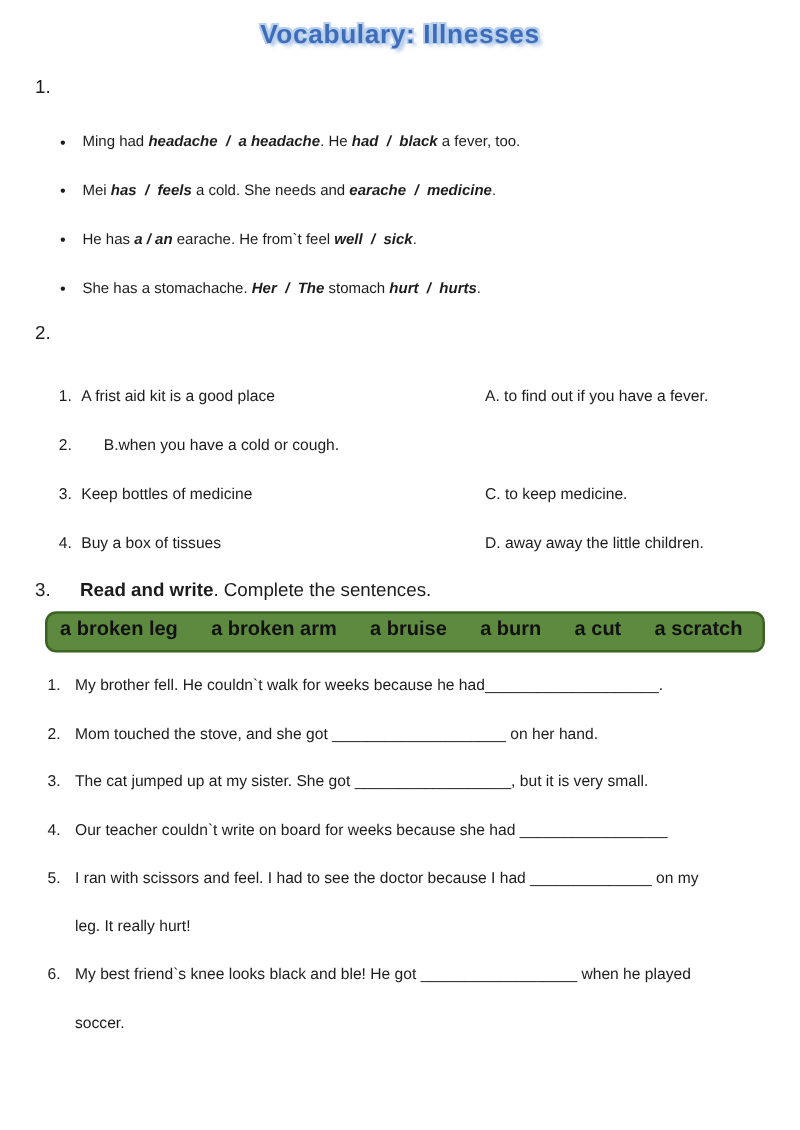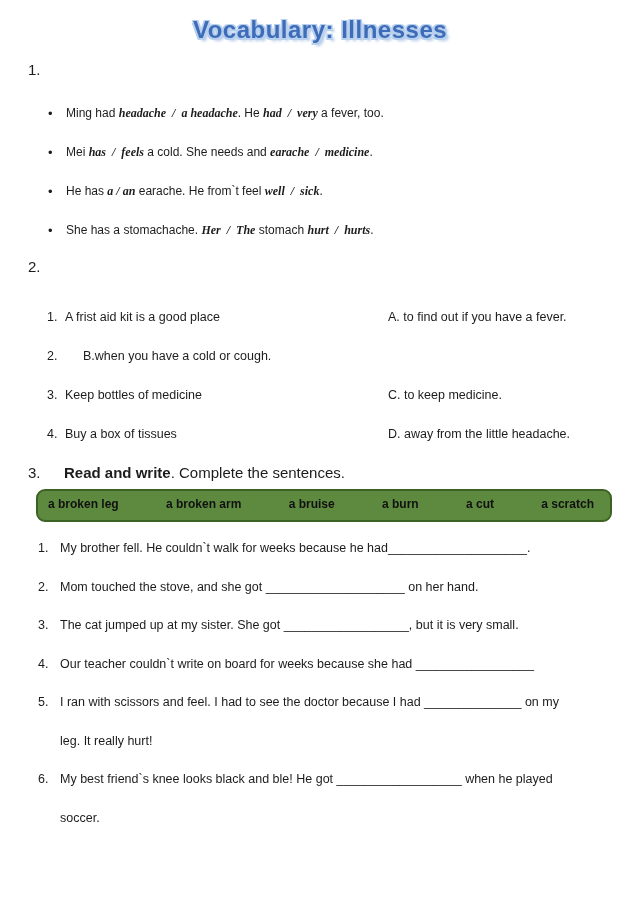--- a/index.html
+++ b/index.html
@@ -2,26 +2,26 @@
 <html><head>
 <meta charset="utf-8">
 <style>
   html,body{margin:0;padding:0;background:#ffffff;}
   .page{
     position:relative;width:640px;height:904px;background:#ffffff;overflow:hidden;
     font-family:"Liberation Sans",sans-serif;color:#1c1c1c;
   }
   .abs{position:absolute;left:0;right:0;}
   .b{font-weight:bold;}
-  .i{font-style:italic;font-family:Liberation Serif, serif;}
+  .i{font-style:italic;}
 
   
   .title{
     position:absolute;top:16px;left:0;right:0;text-align:center;
-    font-size:24px;font-weight:bold;color:#3e6cb8;letter-spacing:.5px;
+    font-size:21px;font-weight:bold;color:#3e6cb8;letter-spacing:.5px;
     text-shadow:
       1.5px 1.5px 0 #b7d0ee,
       -1.5px -1.5px 0 #b7d0ee,
       1.5px -1.5px 0 #b7d0ee,
       -1.5px 1.5px 0 #b7d0ee,
       3px 3px 3px rgba(130,165,215,.65);
   }
 
   
   .sec-header{display:flex;align-items:baseline;font-size:15px;line-height:20px;}
@@ -37,21 +37,21 @@
   .pair-row{display:flex;line-height:39px;font-size:12.5px;}
   .pair-num{width:18px;padding-left:47px;flex:0 0 auto;}
   .pair-left{width:305px;flex:0 0 auto;}
   .pair-right{flex:1;padding-left:18px;}
 
   
   .word-bank{
     position:absolute;left:36px;width:576px;height:33px;top:489px;
     border-radius:9px;display:flex;align-items:center;justify-content:space-between;
     padding:0 16px 4px 10px;box-sizing:border-box;
-    font-size:12px;font-weight:bold;color:#111;
+    font-size:16px;font-weight:bold;color:#111;
   }
 
   
   .item-row{display:flex;line-height:38.5px;font-size:12.5px;}
   .item-num{width:22px;padding-left:38px;flex:0 0 auto;}
   .item-text{flex:1;white-space:pre-wrap;}
 </style>
 </head>
 <body>
 
@@ -59,21 +59,21 @@
 
   <div class="title">Vocabulary: Illnesses</div>
 
   <div class="abs sec-header" style="top:60px;">
     <span class="sec-num">1.</span>
   </div>
 
   <div class="abs" style="top:94px;">
     <div class="bullet-row">
       <span class="dot">•</span>
-      <span class="bullet-text"><span>Ming had </span><span class="b i">headache</span><span class="b i">  /  </span><span class="b i">a headache</span><span>. He </span><span class="b i">had</span><span class="b i">  /  </span><span class="b i">very</span><span> a fever, too.</span></span>
+      <span class="bullet-text"><span>Ming had </span><span class="b i">headache</span><span class="b i">  /  </span><span class="b i">a headache</span><span>. He </span><span class="b i">had</span><span class="b i">  /  </span><span class="b i">black</span><span> a fever, too.</span></span>
     </div>
     <div class="bullet-row">
       <span class="dot">•</span>
       <span class="bullet-text"><span>Mei </span><span class="b i">has</span><span class="b i">  /  </span><span class="b i">feels</span><span> a cold. She needs and </span><span class="b i">earache</span><span class="b i">  /  </span><span class="b i">medicine</span><span>.</span></span>
     </div>
     <div class="bullet-row">
       <span class="dot">•</span>
       <span class="bullet-text"><span>He has </span><span class="b i">a / an</span><span> earache. He from`t feel </span><span class="b i">well</span><span class="b i">  /  </span><span class="b i">sick</span><span>.</span></span>
     </div>
     <div class="bullet-row">
@@ -97,21 +97,21 @@
       <span class="pair-right">B.when you have a cold or cough.</span>
     </div>
     <div class="pair-row">
       <span class="pair-num">3.</span>
       <span class="pair-left">Keep bottles of medicine</span>
       <span class="pair-right">C. to keep medicine.</span>
     </div>
     <div class="pair-row">
       <span class="pair-num">4.</span>
       <span class="pair-left">Buy a box of tissues</span>
-      <span class="pair-right">D. away from the little headache.</span>
+      <span class="pair-right">D. away away the little children.</span>
     </div>
   </div>
 
   <div class="abs sec-header" style="top:463px;">
     <span class="sec-num">3.</span>
     <span class="sec-text"><b>Read and write</b><span>. Complete the sentences.</span></span>
   </div>
 
   <div class="word-bank" id="word-bank" style="background: rgb(93, 138, 63); border: 2px solid rgb(60, 99, 35);">
     <span>a broken leg</span>

